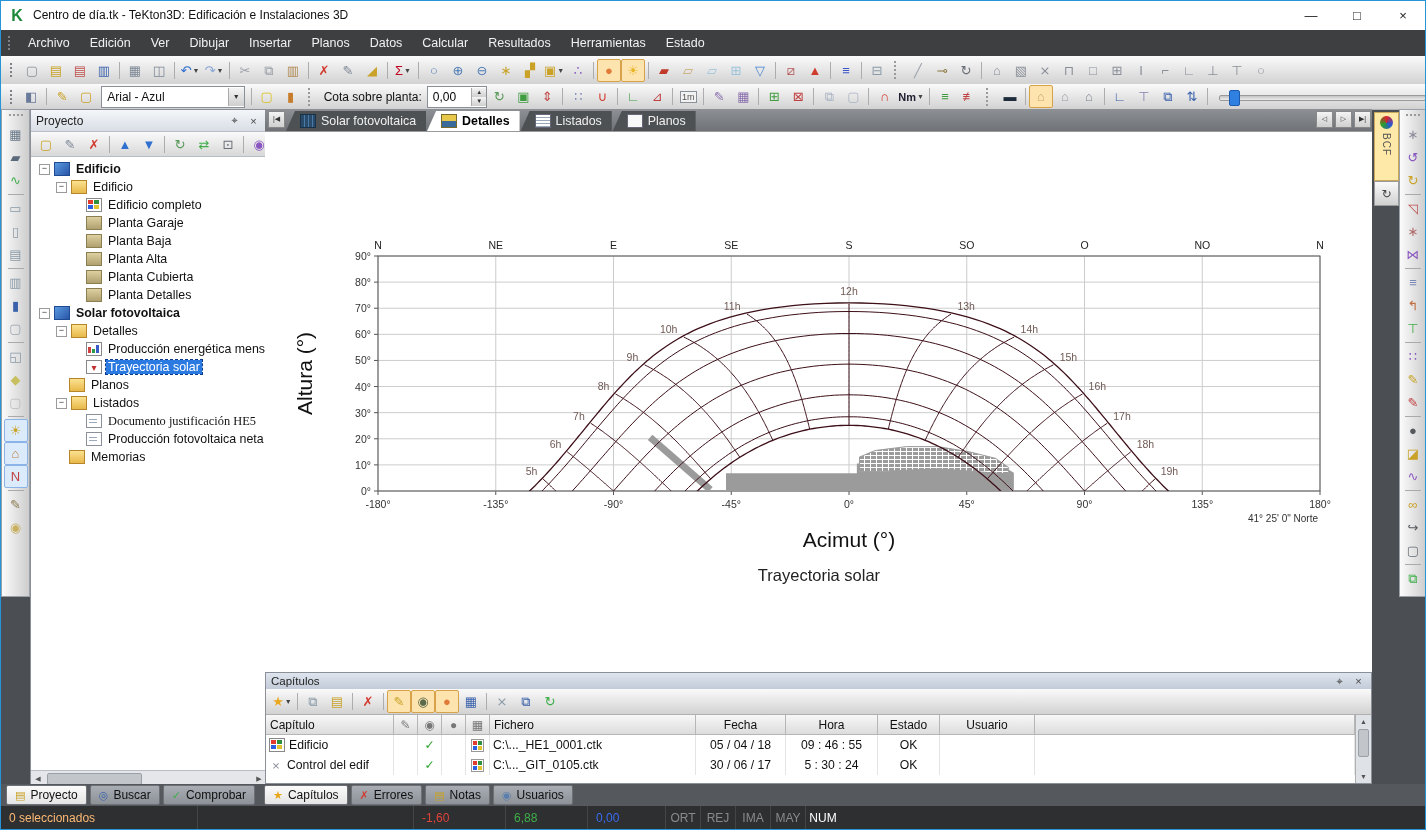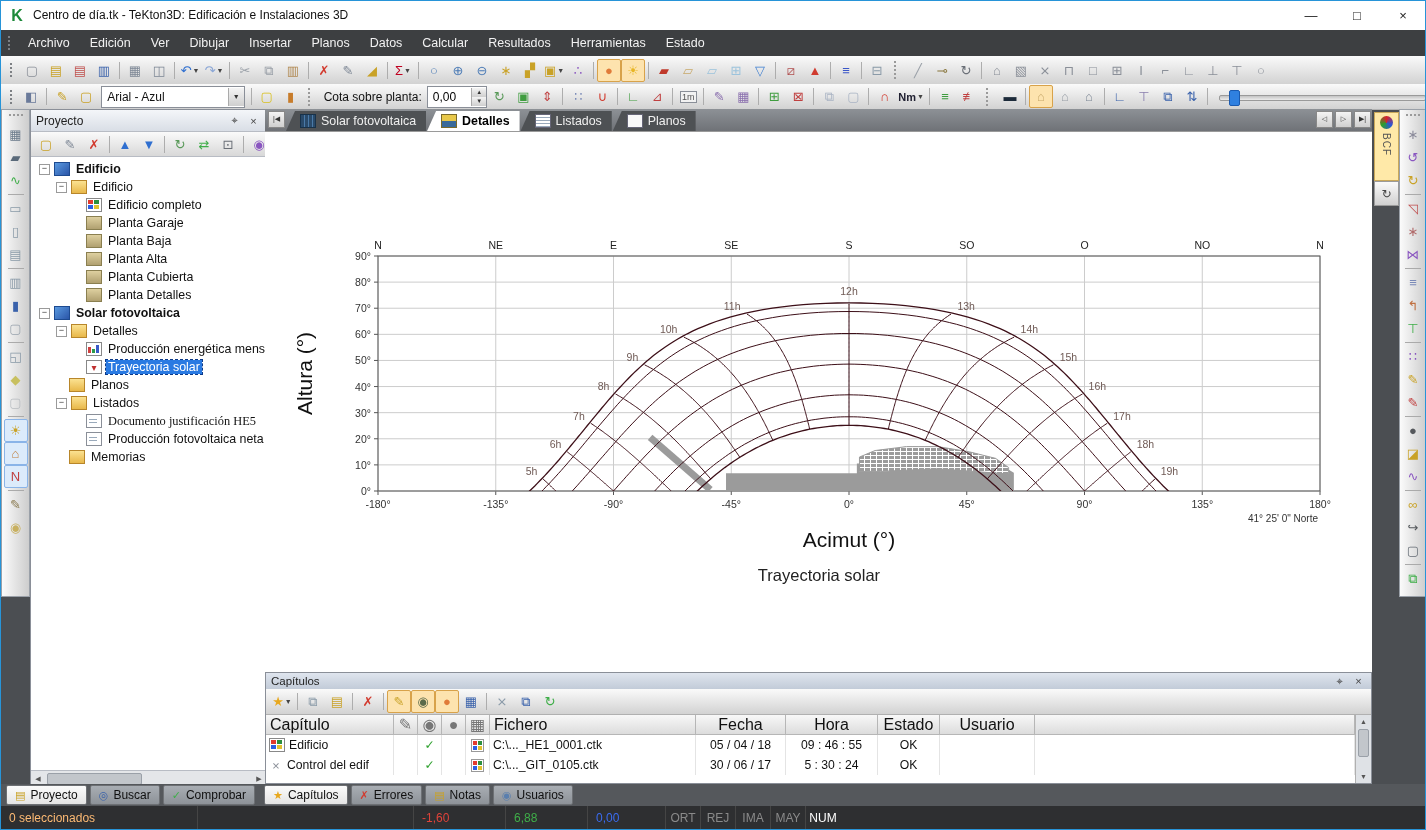--- a/index.html
+++ b/index.html
@@ -88,21 +88,21 @@
   .tico-plan{background:#f8f8f8;border:1px solid #667}
   .strip-right{margin-left:auto;display:flex}
   #canvas{position:absolute;top:22px;left:0;width:1107px;height:541px;background:#fff;border-top:1px solid #9a9a9a}
   
   #chap{position:absolute;top:563px;left:0;width:1107px;height:112px;background:#e8eaed;border:1px solid #8a8f98;display:flex;flex-direction:column;box-sizing:border-box}
   .chap-head{height:16px;background:linear-gradient(#dfe5ee,#c2cbd8);font-size:11.5px;padding:0 5px;display:flex;align-items:center;color:#222}
   .chap-tb{height:25px;background:linear-gradient(#fafafa,#d2d2d2);display:flex;align-items:center;padding-left:4px;border-bottom:1px solid #b0b0b0}
   .chap-body{flex:1;display:flex;background:#fff;min-height:0}
   .chap-table{flex:1;min-width:0}
   .crow{display:flex}
-  .hc{background:linear-gradient(#f8f8f8,#dcdcdc);border-right:1px solid #b6b6b6;border-bottom:1px solid #b6b6b6;height:20px;font-size:16px;color:#111;display:flex;align-items:center;padding:6px 4px;box-sizing:border-box;overflow:hidden}
+  .hc{background:linear-gradient(#f8f8f8,#dcdcdc);border-right:1px solid #b6b6b6;border-bottom:1px solid #b6b6b6;height:20px;font-size:12px;color:#111;display:flex;align-items:center;padding:6px 4px;box-sizing:border-box;overflow:hidden}
   .rc{height:20px;border-right:1px solid #e4e4e4;font-size:12.2px;color:#111;display:flex;align-items:center;justify-content:center;box-sizing:border-box;overflow:hidden;white-space:nowrap}
   .rc.left{justify-content:flex-start;padding-left:3px}
   .vscroll{width:15px;background:#dfe2e6;border-left:1px solid #b0b0b0;display:flex;flex-direction:column;align-items:center}
   .varr{height:13px;width:100%;font-size:7px;line-height:13px;text-align:center;color:#555}
   .vtrack{flex:1;width:100%;position:relative}
   .vthumb{position:absolute;top:1px;left:2px;right:2px;height:26px;background:#c2c6cb;border:1px solid #9aa0a8;border-radius:2px}
   .check{color:#2fa12f;font-weight:bold}
   .mini-grid{width:11px;height:11px;background:#fff;border:1px solid #999;background-image:linear-gradient(#e23b2e,#e23b2e),linear-gradient(#2e8f3c,#2e8f3c),linear-gradient(#2e5fe2,#2e5fe2),linear-gradient(#e2c12e,#e2c12e);background-size:4px 4px;background-position:1px 1px,6px 1px,1px 6px,6px 6px;background-repeat:no-repeat}
   
   #btabs{position:absolute;left:0;top:784px;right:0;height:22px;background:#55585c;display:flex;align-items:center;padding-left:6px}

